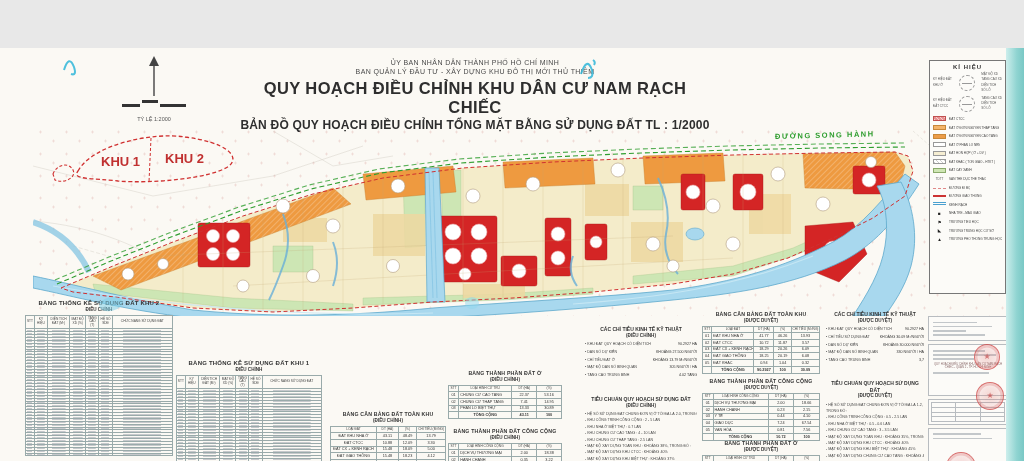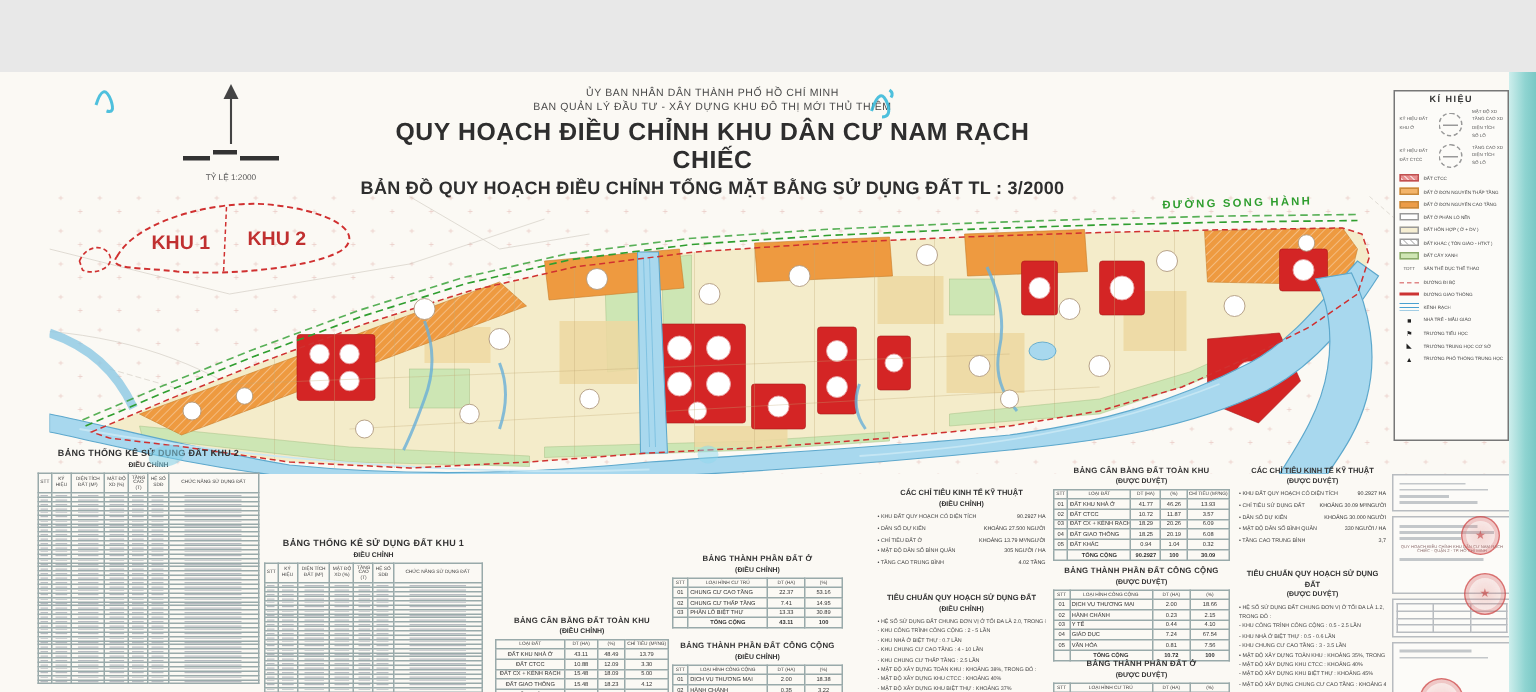--- a/index.html
+++ b/index.html
@@ -76,21 +76,21 @@
 </style>
 </head>
 <body>
 
 <div class="scan">
 
   <div class="header">
     <div class="h-small">ỦY BAN NHÂN DÂN THÀNH PHỐ HỒ CHÍ MINH</div>
     <div class="h-small">BAN QUẢN LÝ ĐẦU TƯ - XÂY DỰNG KHU ĐÔ THỊ MỚI THỦ THIÊM</div>
     <div class="h-title">QUY HOẠCH ĐIỀU CHỈNH KHU DÂN CƯ NAM RẠCH CHIẾC</div>
-    <div class="h-sub">BẢN ĐỒ QUY HOẠCH ĐIỀU CHỈNH TỔNG MẶT BẰNG SỬ DỤNG ĐẤT TL : 3/2000</div>
+    <div class="h-sub">BẢN ĐỒ QUY HOẠCH ĐIỀU CHỈNH TỔNG MẶT BẰNG SỬ DỤNG ĐẤT TL : 1/2000</div>
   </div>
 
   <div class="compass">
     <svg width="76" height="72">
       <line x1="38" y1="10" x2="38" y2="42" stroke="#444" stroke-width="1.4"></line>
       <polygon points="38,2 33,12 43,12" fill="#444"></polygon>
       <rect x="6" y="50" width="18" height="3" fill="#333"></rect>
       <rect x="26" y="46" width="16" height="3" fill="#333"></rect>
       <rect x="44" y="50" width="26" height="3" fill="#333"></rect>
     </svg>

